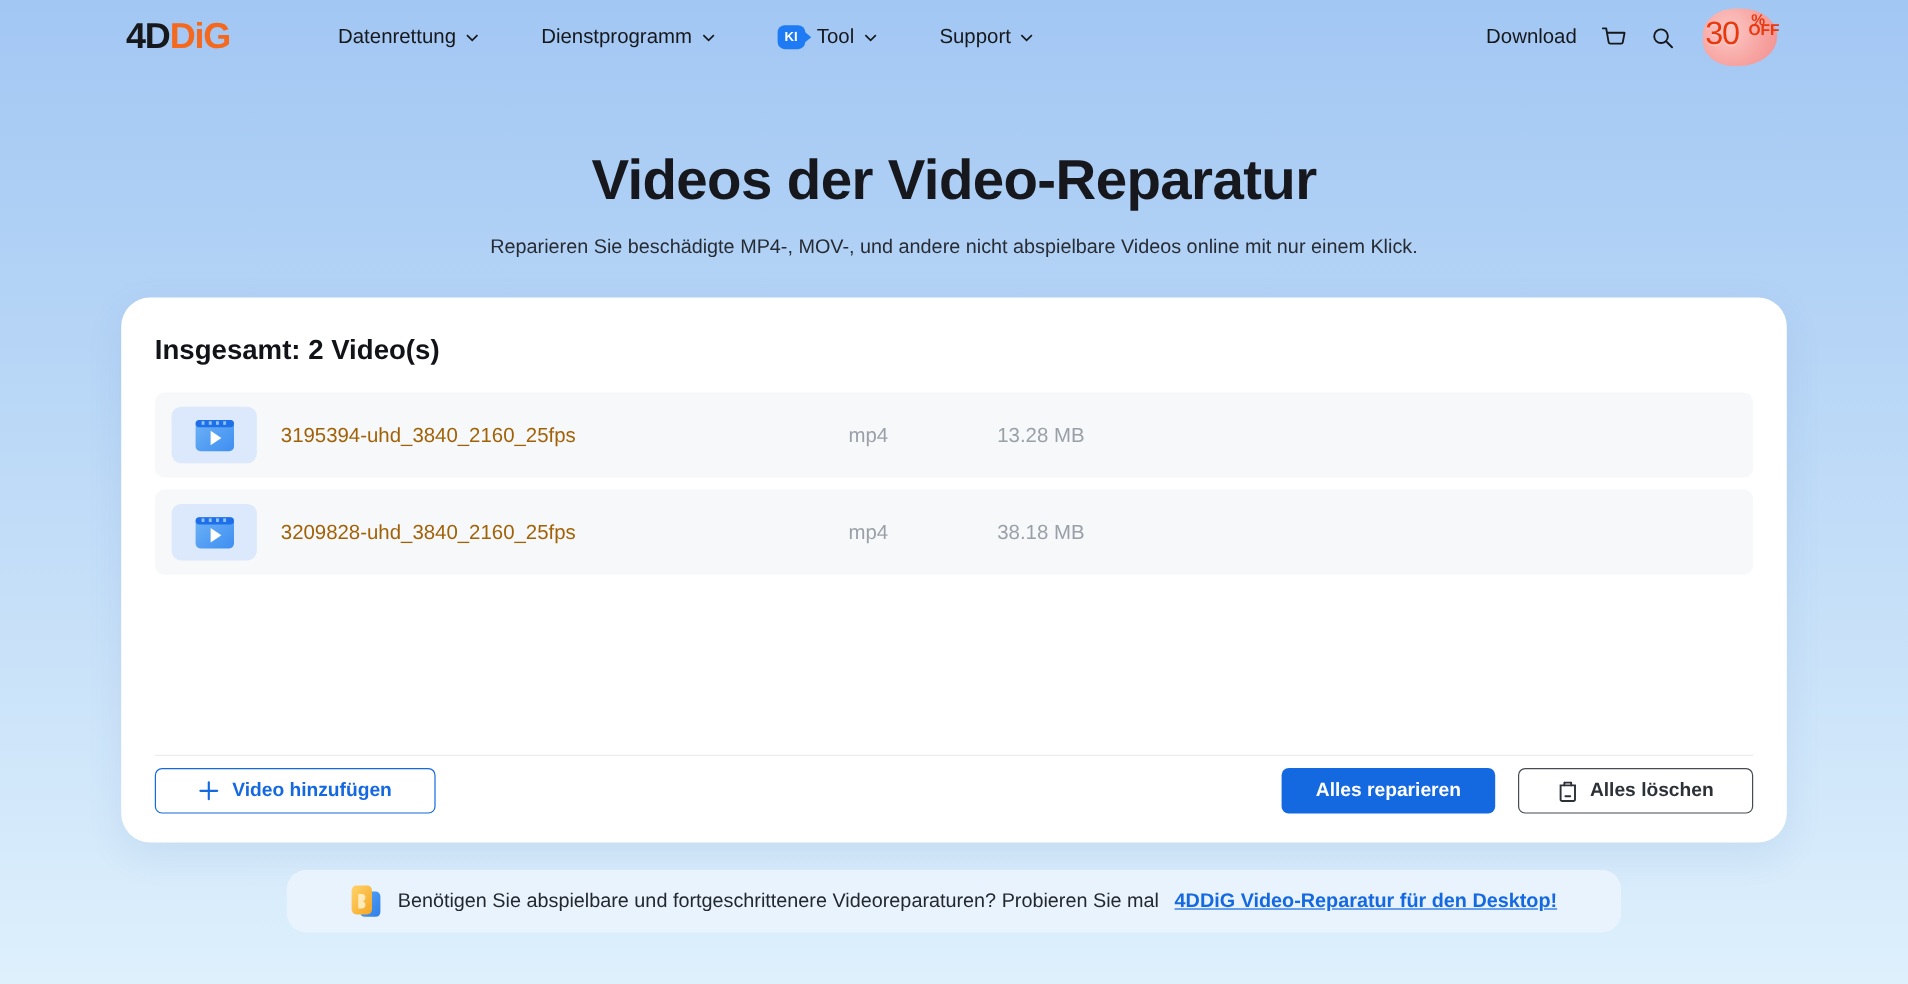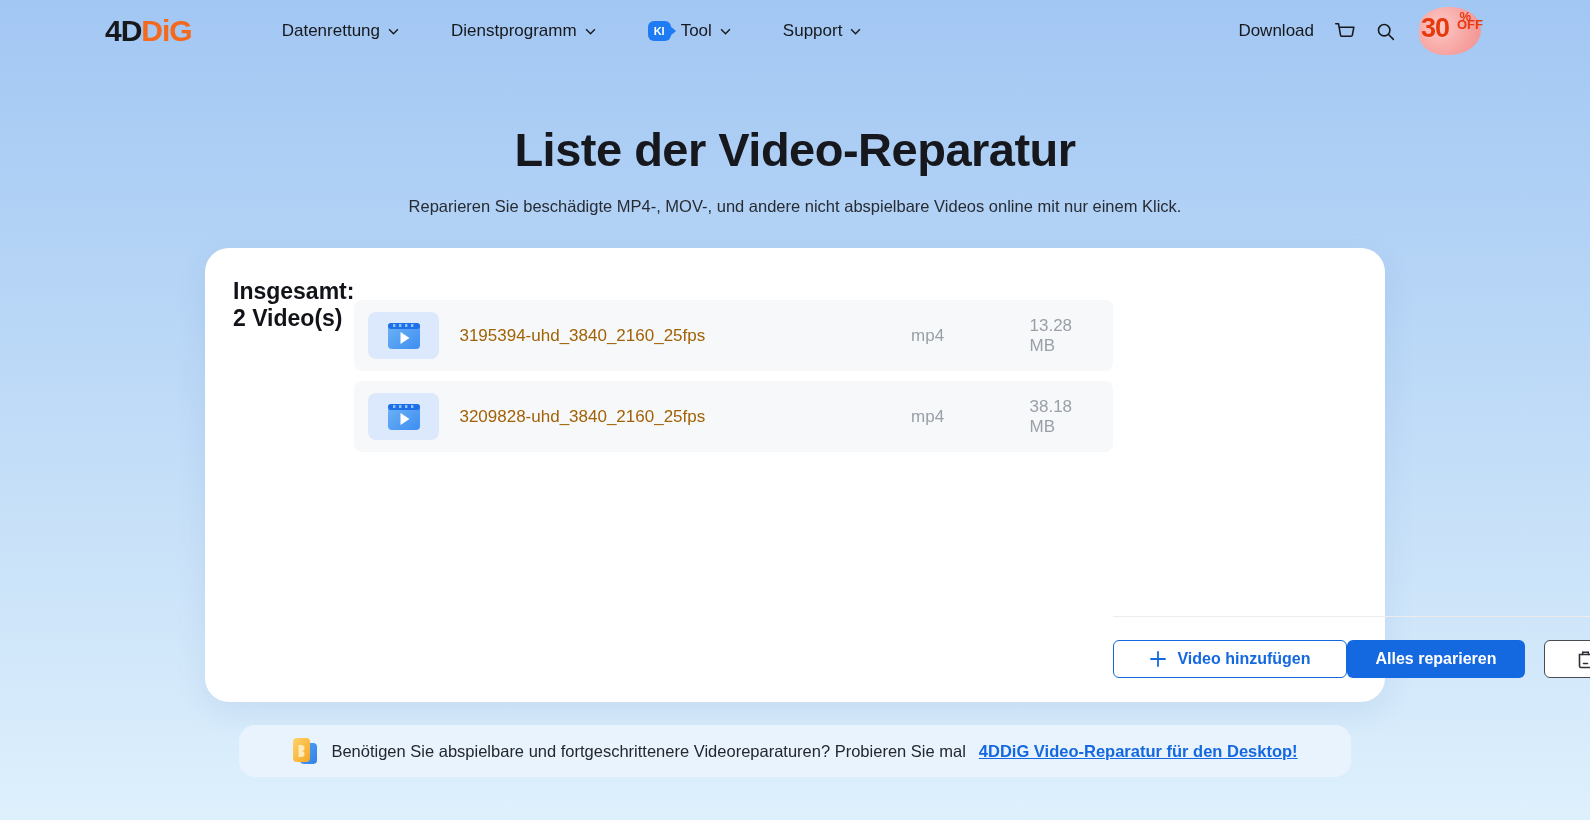--- a/index.html
+++ b/index.html
@@ -77,21 +77,21 @@
     position:relative;
     cursor:pointer;
   }
   .promo .blob {
     position:absolute; inset:2px 4px;
     background:radial-gradient(circle at 35% 40%, #fcc9c6 0%, #f7a5a2 55%, #f18e90 100%);
     border-radius:48% 52% 55% 45%;
   }
   .promo .p30 {
     position:absolute; left:6px; top:8px;
-    font-size:27px; font-weight:bold; color:#e8380d;
+    font-size:27px; font-weight:normal; color:#e8380d;
     text-shadow:0 1px 0 #fff3;
     letter-spacing:-1px;
   }
   .promo .ppct {
     position:absolute; right:14px; top:4px;
     font-size:13px; font-weight:bold; color:#e8380d;
   }
   .promo .poff {
     position:absolute; right:2px; top:12px;
     font-size:13px; font-weight:bold; color:#e8380d;
@@ -107,28 +107,28 @@
     letter-spacing:-0.5px;
   }
   .hero p {
     margin-top:20px;
     font-size:16.5px;
     color:#272c34;
   }
 
   
   .card {
-    width:1180px;
+    width:1388px;
     height:454px;
     margin:32px auto 0;
     background:#ffffff;
     border-radius:24px;
     padding:30px 28px 24px;
     display:flex;
-    flex-direction:row;
+    flex-direction:column;
     box-shadow:0 10px 30px rgba(60,100,170,0.10);
   }
   .card-title {
     font-size:23px;
     font-weight:bold;
     color:#111318;
   }
   .rows { margin-top:22px; display:flex; flex-direction:column; gap:10px; }
   .vrow {
     height:71px;
@@ -153,21 +153,21 @@
     white-space:nowrap;
     overflow:hidden;
     text-overflow:ellipsis;
   }
   .vfmt { width:124px; font-size:17px; color:#9aa0a8; }
   .vsize { font-size:17px; color:#9aa0a8; }
 
   .card-footer {
     margin-top:auto;
     border-top:1px solid #ececec;
-    padding-top:23px;
+    padding-top:10px;
     display:flex;
     align-items:center;
   }
   .btn {
     height:38px;
     border-radius:6px;
     display:flex;
     align-items:center;
     justify-content:center;
     gap:10px;
@@ -269,21 +269,21 @@
     <span class="promo">
       <span class="blob"></span>
       <span class="p30">30</span>
       <span class="ppct">%</span>
       <span class="poff">OFF</span>
     </span>
   </div>
 </div>
 
 <div class="hero">
-  <h1>Liste der Video-Reparatur</h1>
+  <h1>Videos der Video-Reparatur</h1>
   <p>Reparieren Sie beschädigte MP4-, MOV-, und andere nicht abspielbare Videos online mit nur einem Klick.</p>
 </div>
 
 <div class="card">
   <div class="card-title">Insgesamt: 2 Video(s)</div>
 
   <div class="rows">
 
     <div class="vrow">
       <span class="thumb">

